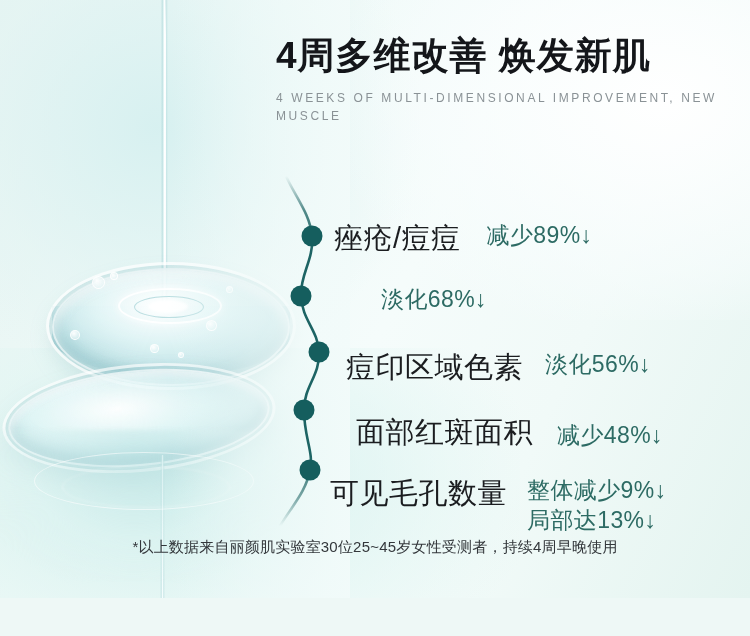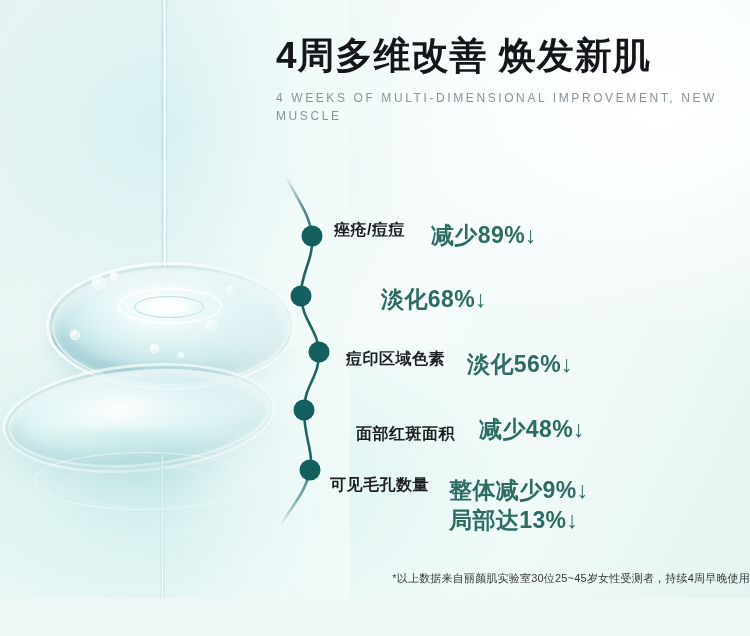--- a/index.html
+++ b/index.html
@@ -187,51 +187,51 @@
 
   
   .rows { position:absolute; left:330px; top:186px; width:400px; }
   .row {
     position:absolute;
     display:flex;
     align-items:flex-start;
     white-space:nowrap;
   }
   .row-label {
-    font-size:16px;
-    font-weight:700;
+    font-size:29px;
+    font-weight:400;
     color:#1b1d20;
     letter-spacing:.5px;
     line-height:1.25;
   }
   .row-values { margin-left:26px; }
   .row-value {
     font-size:23px;
-    font-weight:700;
+    font-weight:400;
     color:#2d6b64;
     letter-spacing:.4px;
     line-height:1.32;
   }
 
   
   #row-1 { left:4px;  top:34px; }
   #row-2 { left:25px; top:98px; }
   #row-3 { left:16px; top:163px;justify-content:center; }
   #row-4 { left:26px; top:228px;align-items:flex-end; }
   #row-5 { left:0px;  top:289px; }
 
   #row-3 .row-values { margin-left:22px; }
   #row-4 .row-values { margin-left:24px; }
   #row-5 .row-values { margin-left:20px; }
 
   
   .footnote {
-    position:absolute; left:0; right:0; bottom:12px;
-    text-align:right;
-    font-size:11px;
+    position:absolute; left:0; right:0; bottom:41px;
+    text-align:center;
+    font-size:15px;
     color:#33373b;
     letter-spacing:.2px;
     font-weight:400;
   }
 </style>
 </head>
 <body>
 
 <div id="poster">
 

